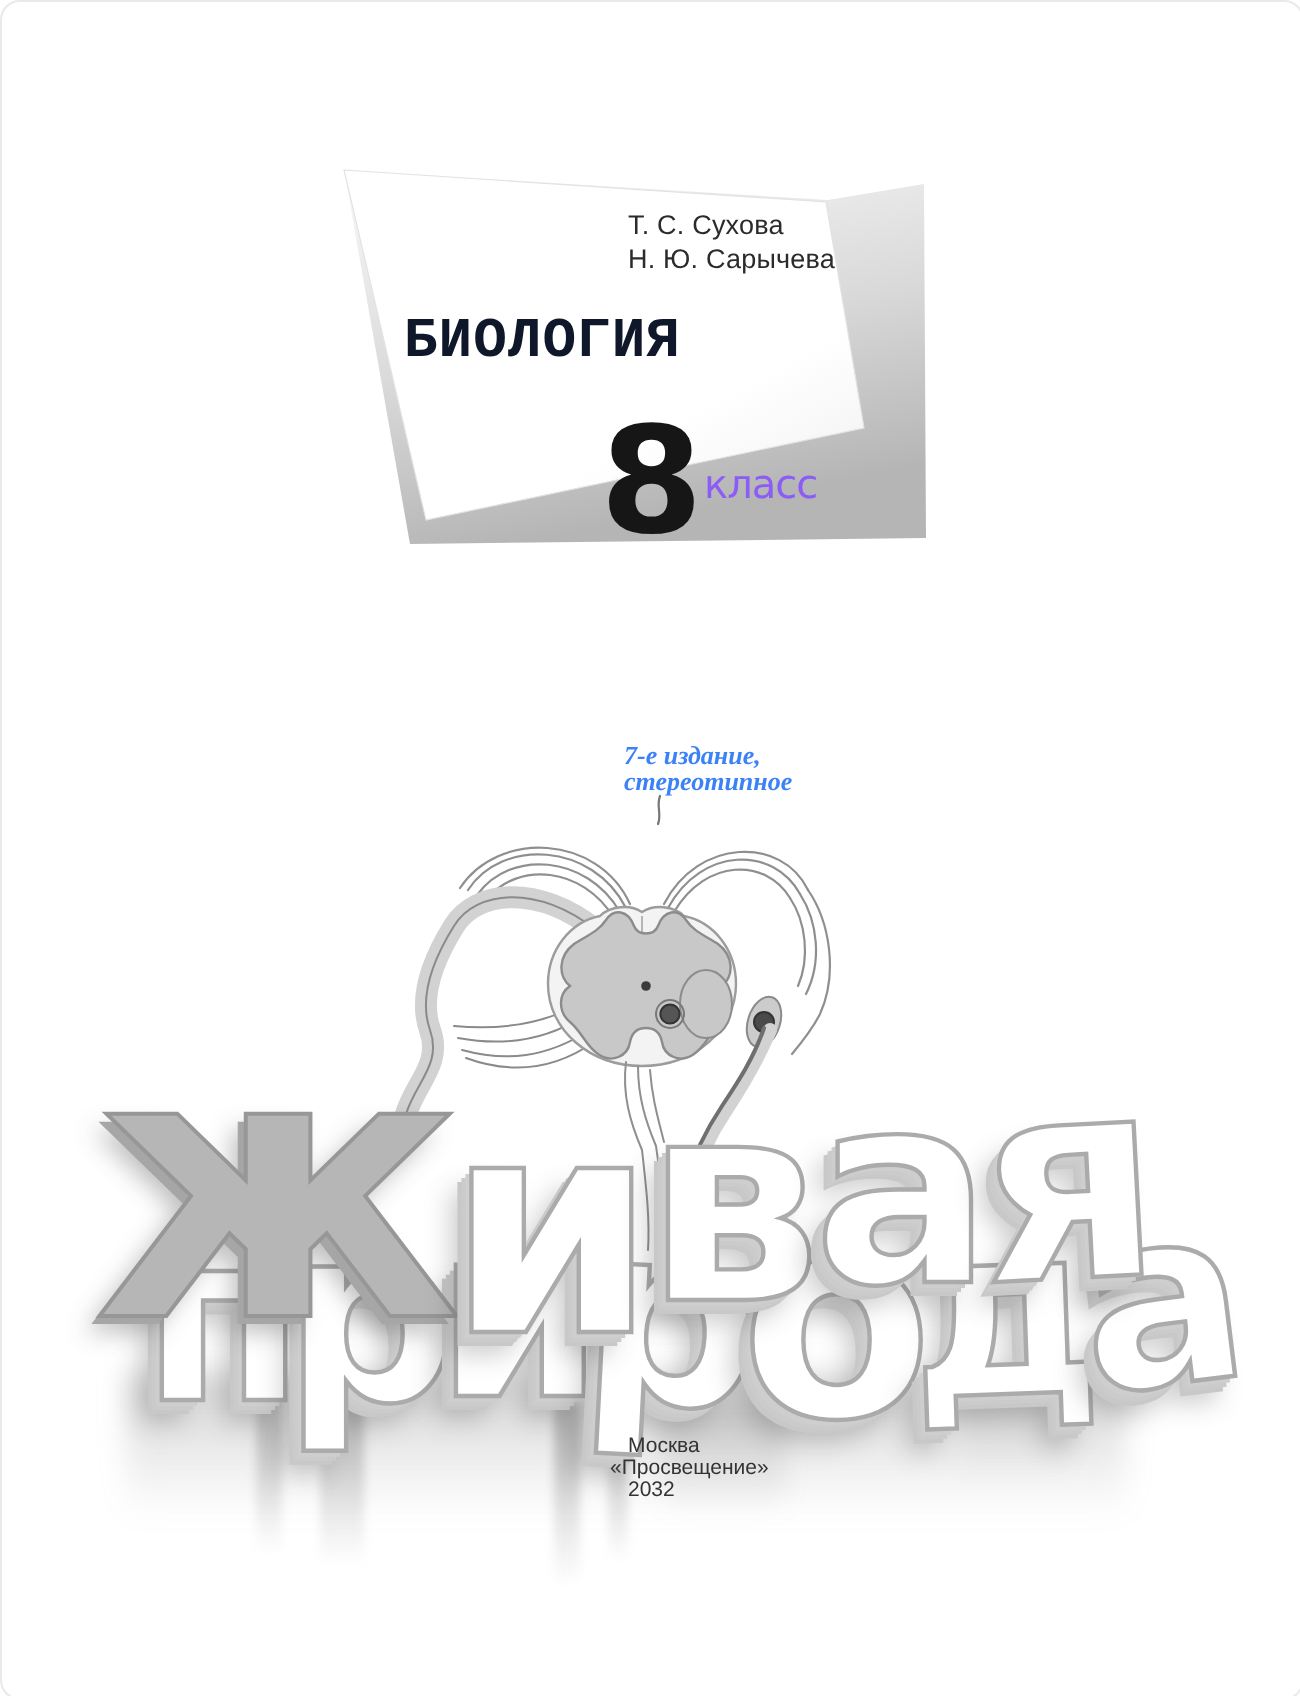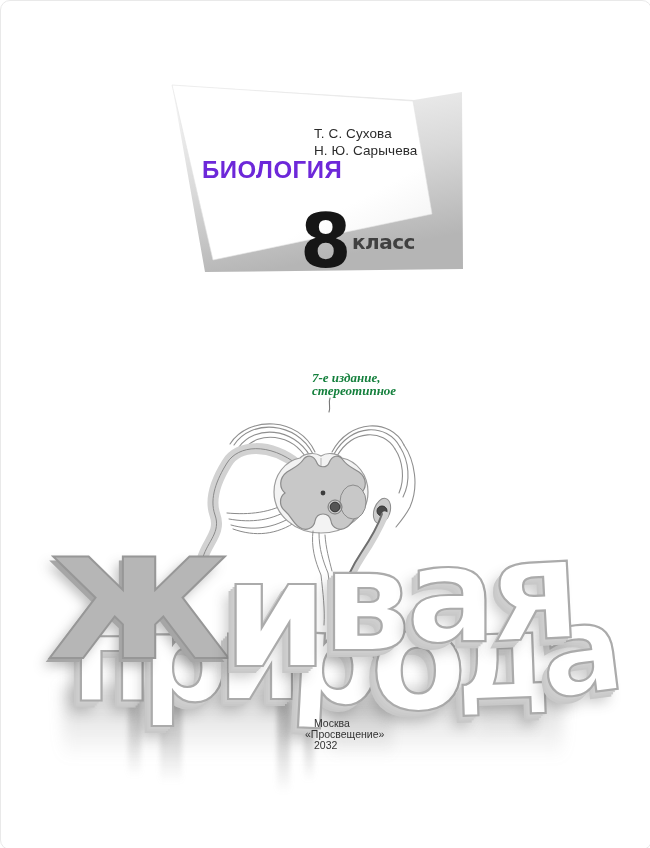--- a/index.html
+++ b/index.html
@@ -7,46 +7,46 @@
     position:relative;width:650px;height:848px;margin:0 auto;
     background:#ffffff;overflow:hidden;
     border:1px solid #e9e9e9;border-radius:10px;
     font-family:"Liberation Sans", sans-serif;
   }
   
   .sheets{position:absolute;left:0;top:0;z-index:1;}
   
   .authors{
     position:absolute;left:313px;top:104px;z-index:5;
-    font-size:13.5px;line-height:16.5px;color:#2b2b2b;letter-spacing:.1px;margin-top:21px;
+    font-size:13.5px;line-height:16.5px;color:#2b2b2b;letter-spacing:.1px;
   }
   .book-title{
     position:absolute;left:201px;top:157px;z-index:5;
-    font-family:Liberation Sans, sans-serif;font-weight:bold;
-    font-size:24px;line-height:1;color:#6d28d9;letter-spacing:.5px;
+    font-family:Liberation Mono, monospace;font-weight:bold;
+    font-size:28px;line-height:1;color:#0f172a;letter-spacing:.5px;
   }
   .grade-number{
     position:absolute;left:299px;top:203px;z-index:5;
     font-family:"DejaVu Sans", sans-serif;font-weight:bold;
     font-size:74px;line-height:1;color:#161616;
   }
   .grade-label{
     position:absolute;left:351px;top:231px;z-index:5;
-    font-family:"DejaVu Sans", sans-serif;font-weight:bold;
-    font-size:20px;line-height:1;color:#404040;letter-spacing:-.5px;
+    font-family:"DejaVu Sans", sans-serif;font-weight:normal;
+    font-size:20px;line-height:1;color:#8b5cf6;letter-spacing:-.5px;
   }
   .subtitle{
     position:absolute;left:303px;top:290px;width:170px;z-index:5;
     text-align:center;font-weight:bold;font-size:17px;line-height:1.2;
     color:#1d1d1d;letter-spacing:-.4px;
   }
   .edition{
     position:absolute;left:311px;top:371px;z-index:5;
     font-family:"Liberation Serif", serif;font-style:italic;font-weight:bold;
-    font-size:13px;line-height:12.5px;color:#15803d;
+    font-size:13px;line-height:12.5px;color:#3b82f6;
   }
   
   .illustration{position:absolute;left:180px;top:392px;z-index:2;}
   
   .series-row{
     position:absolute;z-index:4;white-space:nowrap;
     font-family:"DejaVu Sans", sans-serif;font-weight:bold;line-height:1;
   }
   .series-row .lt{
     display:inline-block;position:relative;color:#ffffff;

